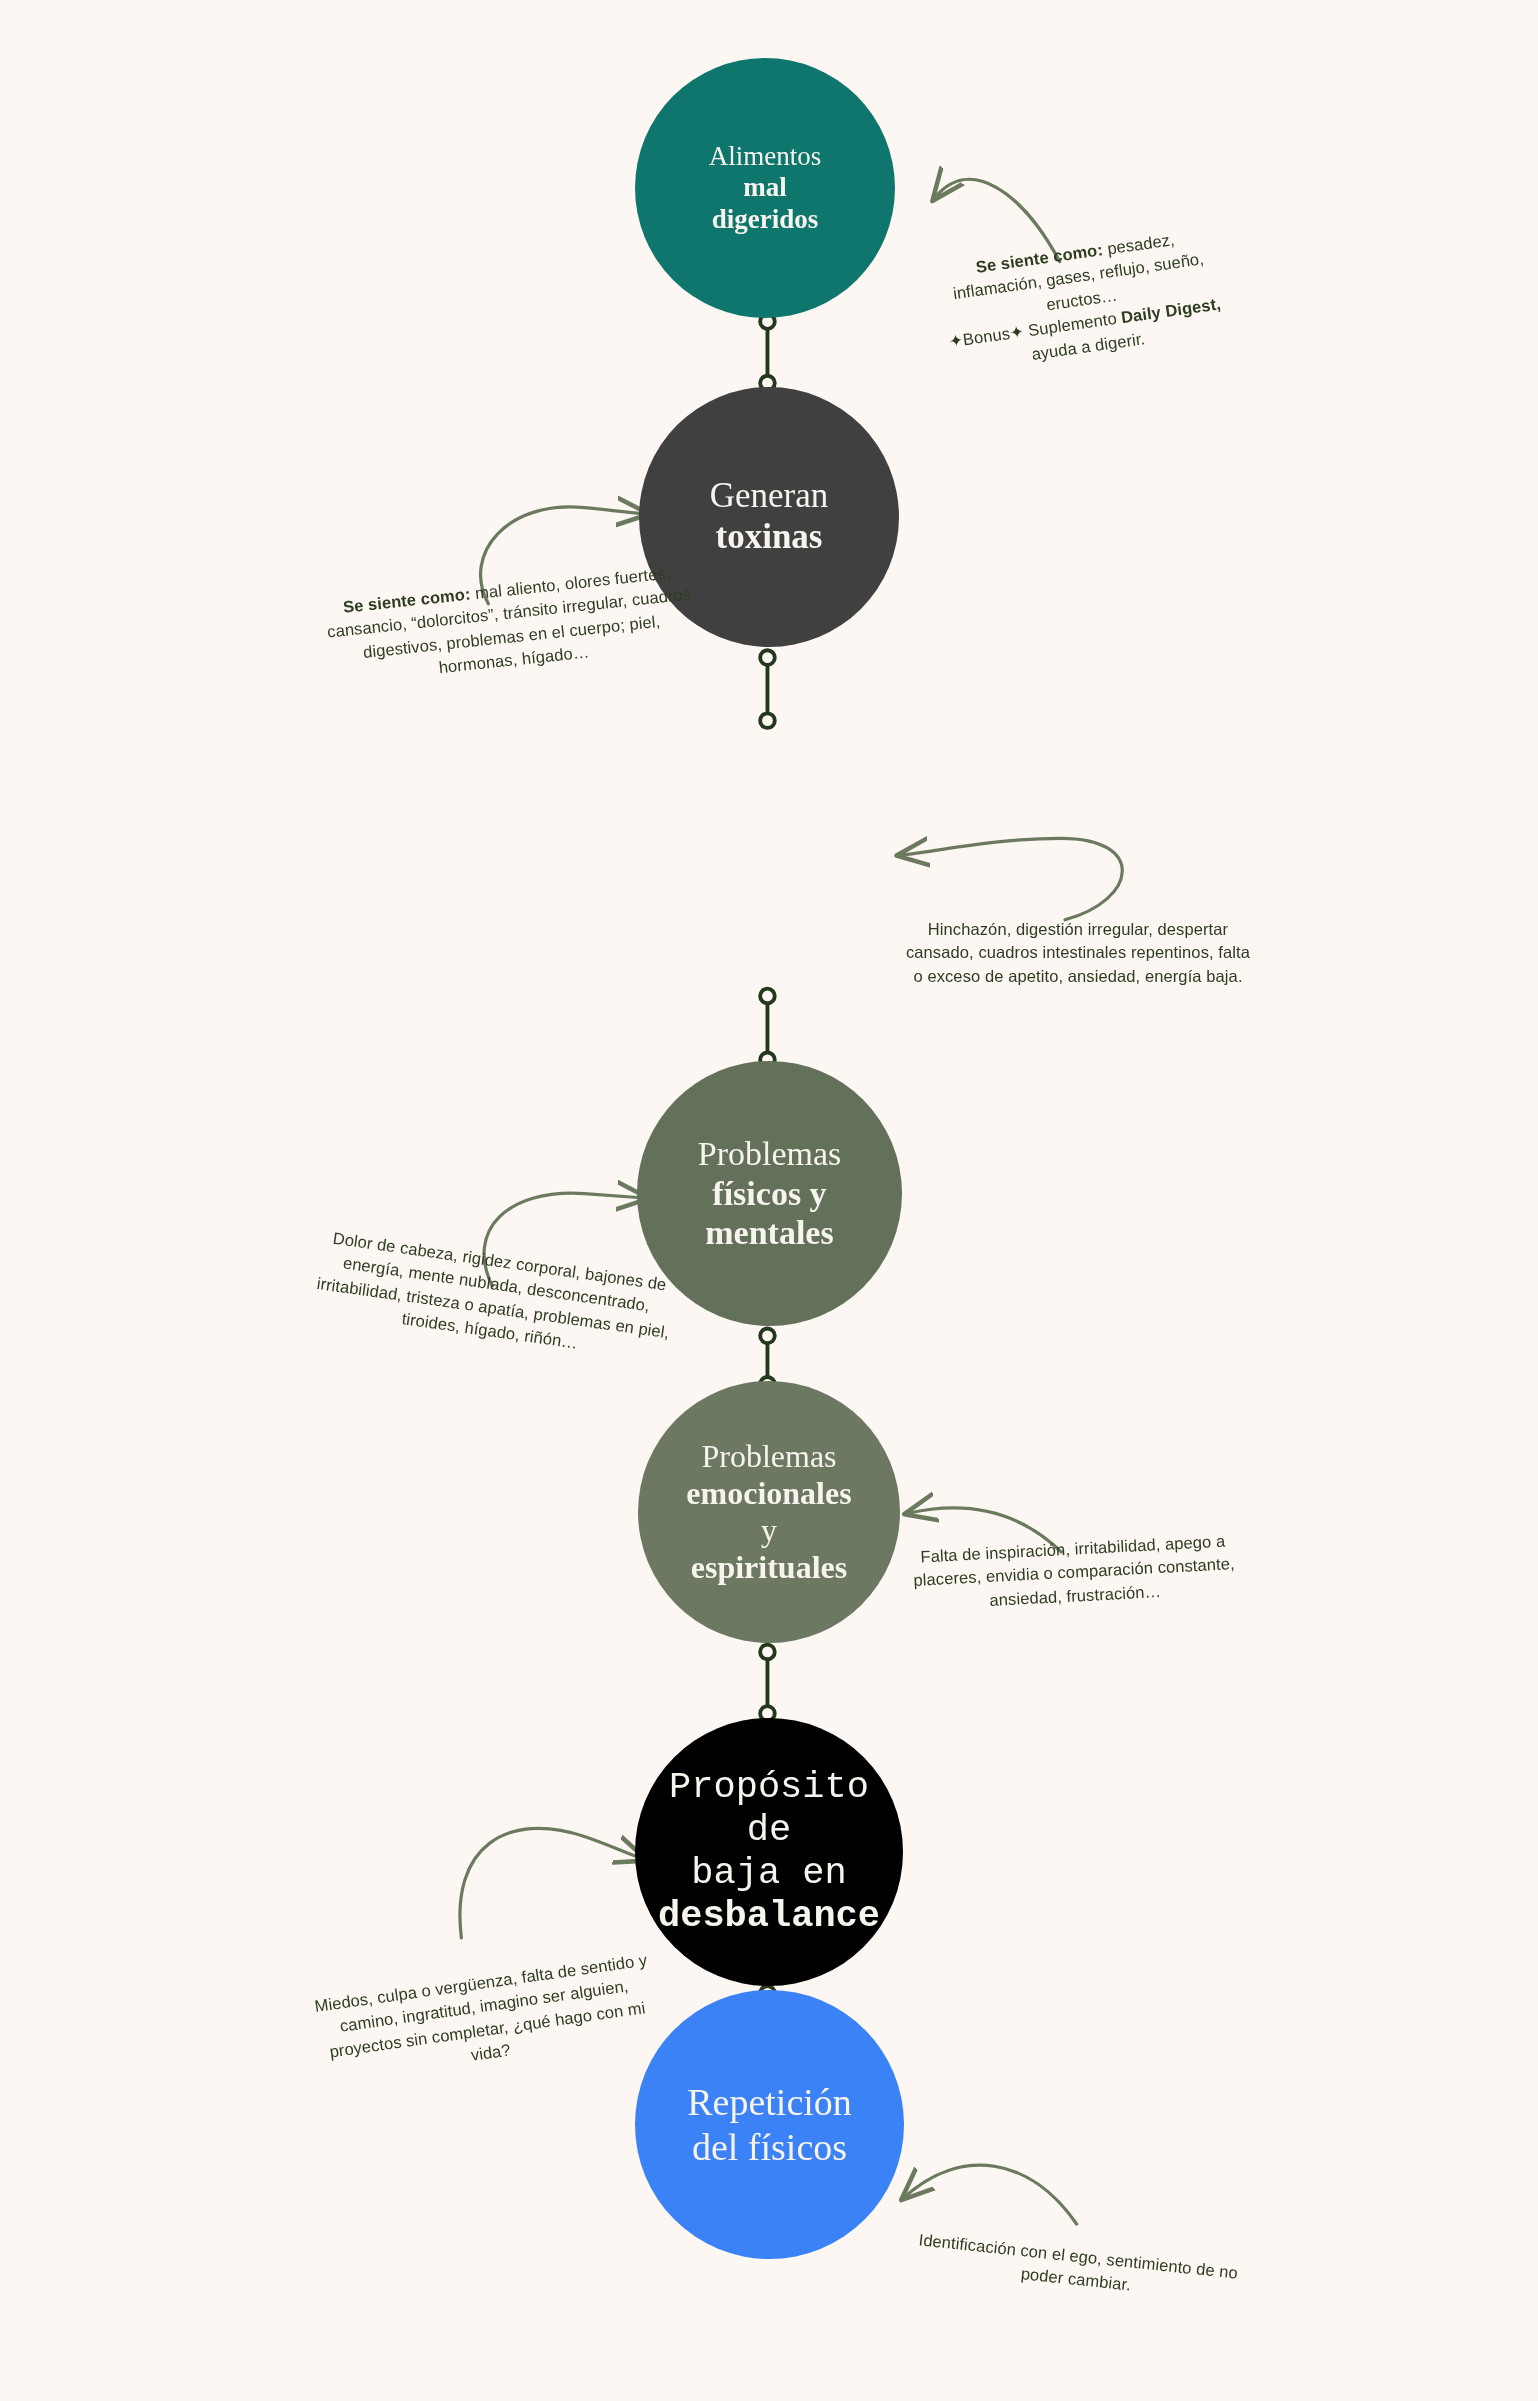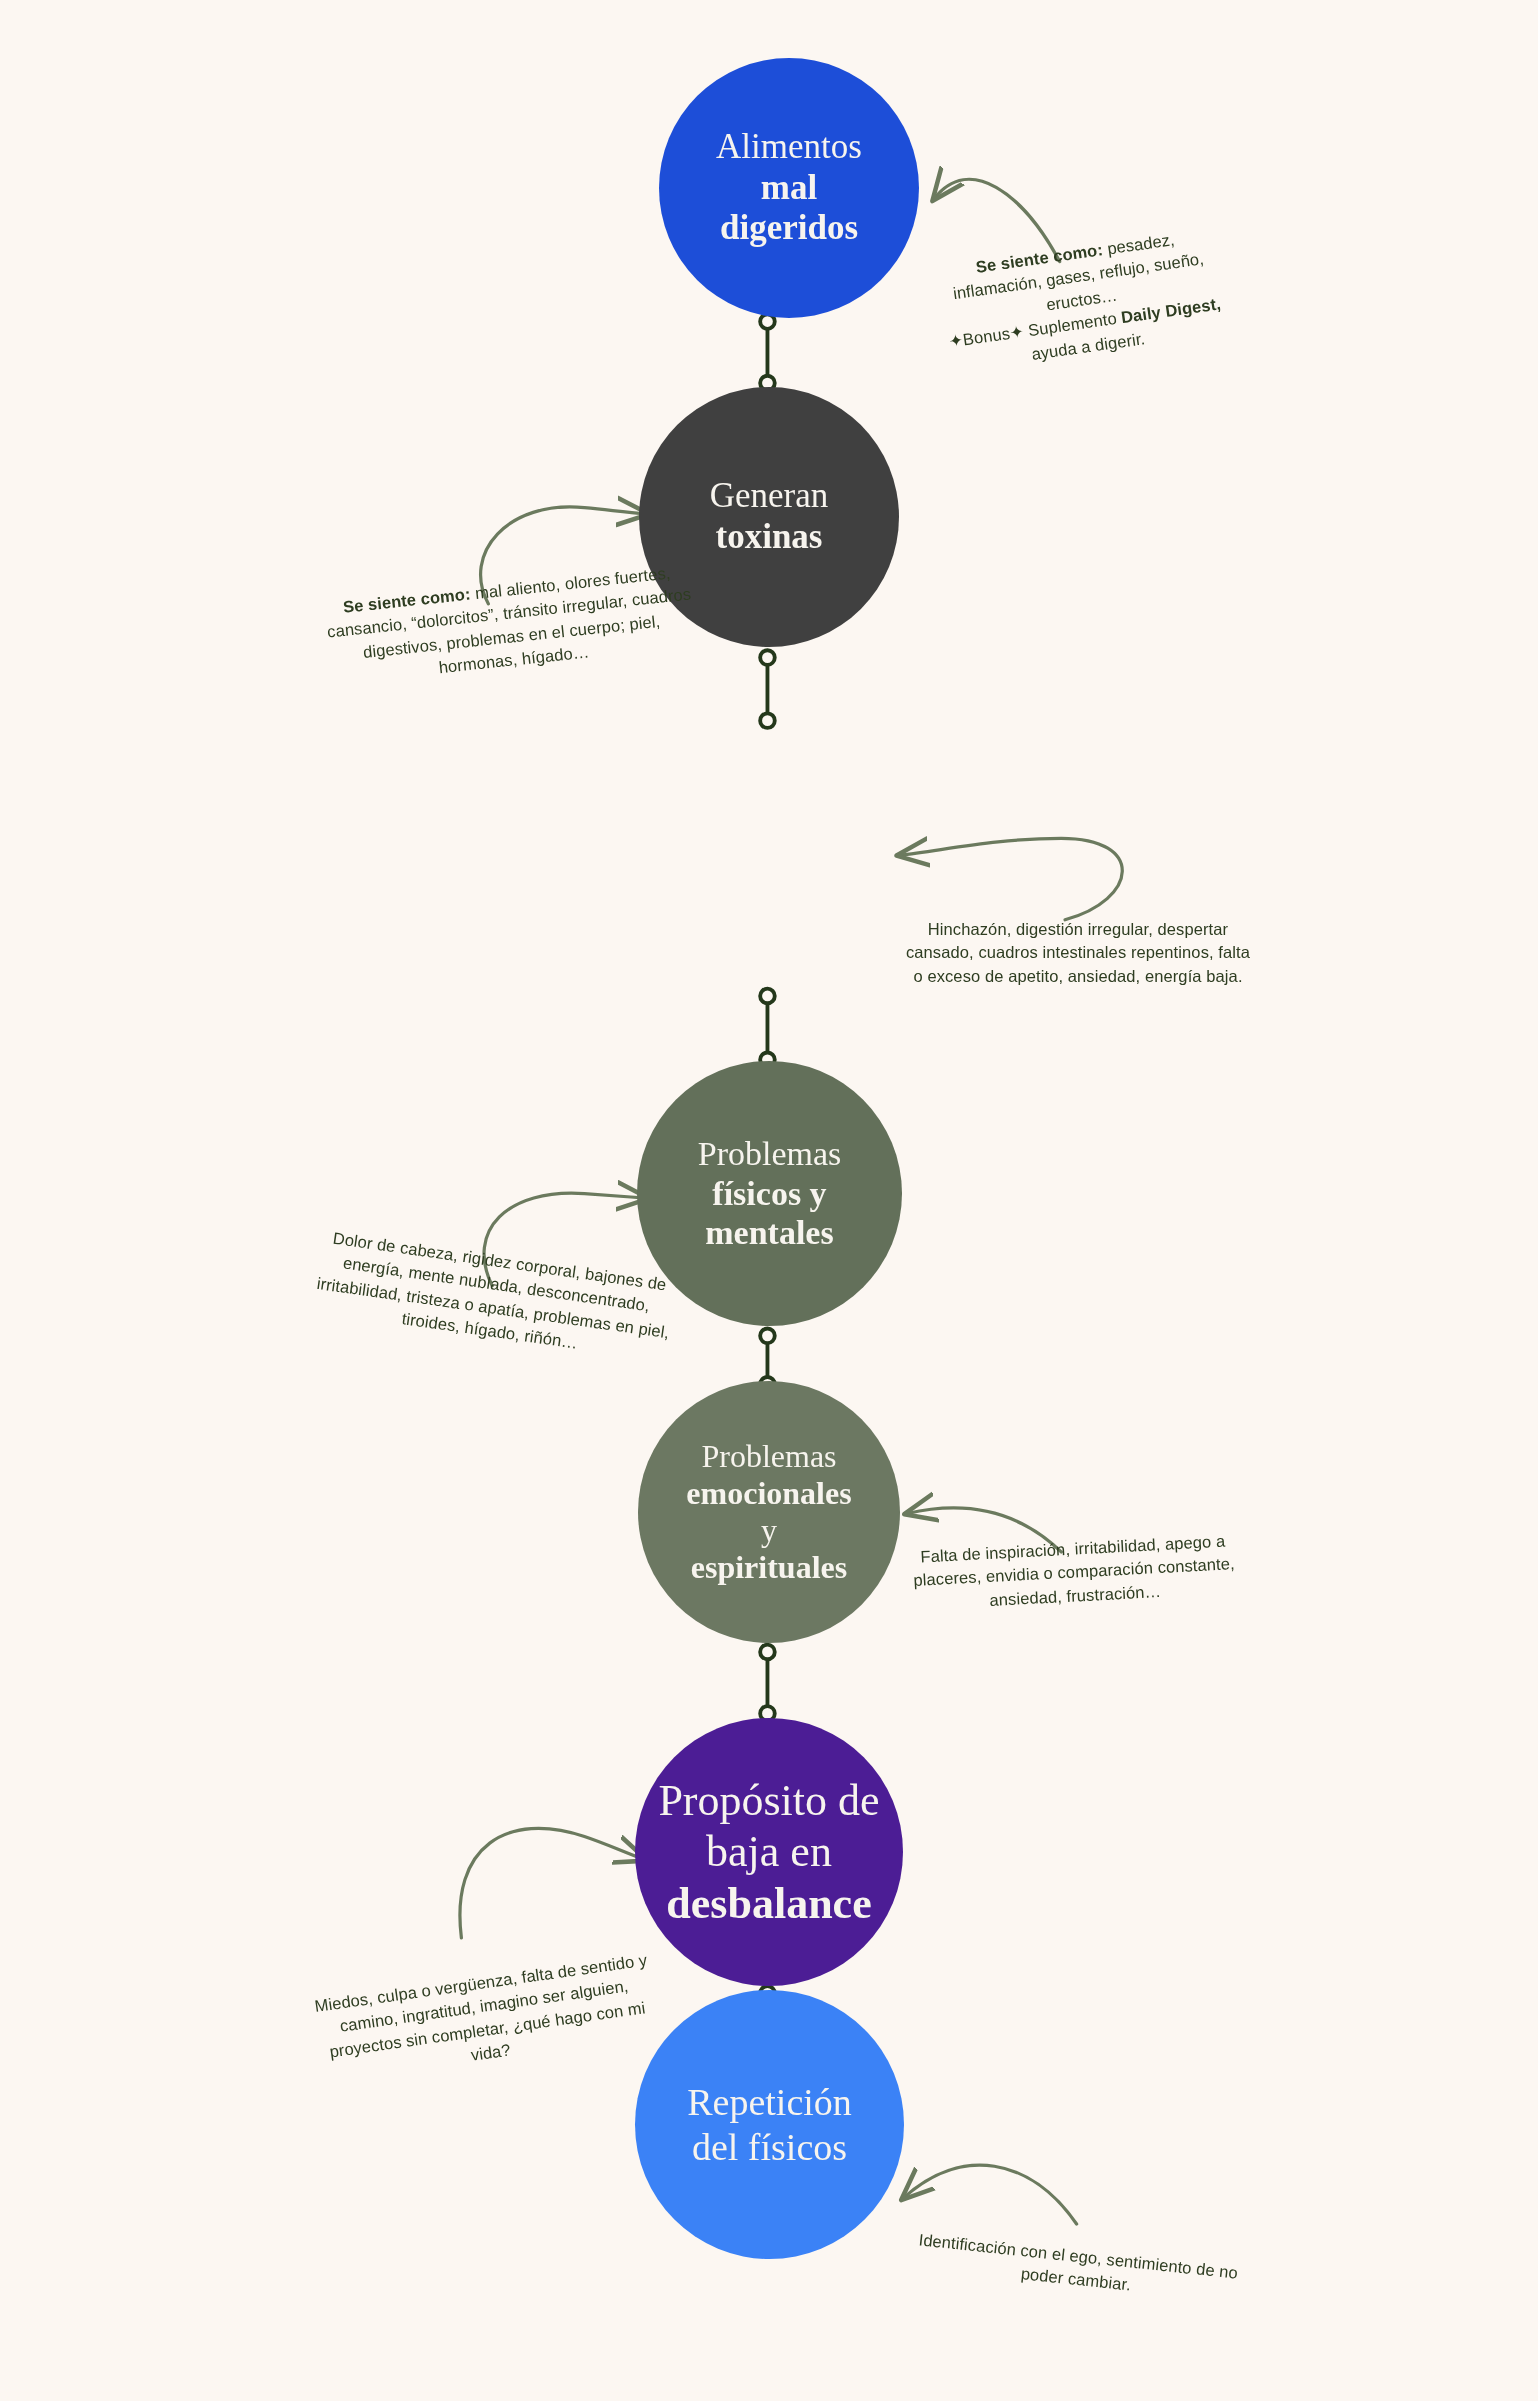--- a/index.html
+++ b/index.html
@@ -112,21 +112,21 @@
 
     <path d="M640,1672 C605,1600 660,1545 760,1552 C800,1555 815,1556 840,1558" fill="none" stroke="#6B7A5E" stroke-width="4.2" stroke-linecap="round" marker-end="url(#ah)"></path>
 
     <path d="M1380,2018 C1320,1960 1250,1952 1180,1968" fill="none" stroke="#6B7A5E" stroke-width="4.2" stroke-linecap="round" marker-end="url(#ah)"></path>
 
     <path d="M600,2520 C585,2400 660,2355 760,2388 C790,2398 810,2408 838,2418" fill="none" stroke="#6B7A5E" stroke-width="4.2" stroke-linecap="round" marker-end="url(#ah)"></path>
 
     <path d="M1400,2892 C1340,2805 1250,2790 1175,2858" fill="none" stroke="#6B7A5E" stroke-width="4.2" stroke-linecap="round" marker-end="url(#ah)"></path>
   </svg>
 
-  <div class="node" style="width:260px;height:260px;left:659px;top:58px;background:#1d4ed8;font-size:35px;">
+  <div class="node" style="width:260px;height:260px;left:635px;top:58px;background:#0f766e;font-size:27px;">
     <span class="ttl">
       <span class="w-reg">Alimentos</span><br>
       <span class="w-bold">mal</span><br>
       <span class="w-bold">digeridos</span>
     </span>
   </div>
 
   <div class="node" style="width:260px;height:260px;left:639px;top:387px;background:#404040;font-size:35px;">
     <span class="ttl">
       <span class="w-reg">Generan</span><br>
@@ -145,21 +145,21 @@
 
   <div class="node" style="width:262px;height:262px;left:638px;top:1381px;background:#6C7862;font-size:32px;">
     <span class="ttl">
       <span class="w-reg">Problemas</span><br>
       <span class="w-bold">emocionales</span><br>
       <span class="w-reg">y</span><br>
       <span class="w-bold">espirituales</span>
     </span>
   </div>
 
-  <div class="node" style="width:268px;height:268px;left:635px;top:1718px;background:#4c1d95;font-size:44px;">
+  <div class="node" style="width:268px;height:268px;left:635px;top:1718px;background:#000000;font-size:37px;font-family:Liberation Mono, monospace;">
     <span class="ttl">
       <span class="w-reg">Propósito de</span><br>
       <span class="w-reg">baja en</span><br>
       <span class="w-bold">desbalance</span>
     </span>
   </div>
 
   <div class="node" style="width:269px;height:269px;left:635px;top:1990px;background:#3b82f6;font-size:38px;">
     <span class="ttl">
       <span class="w-reg">Repetición</span><br>

